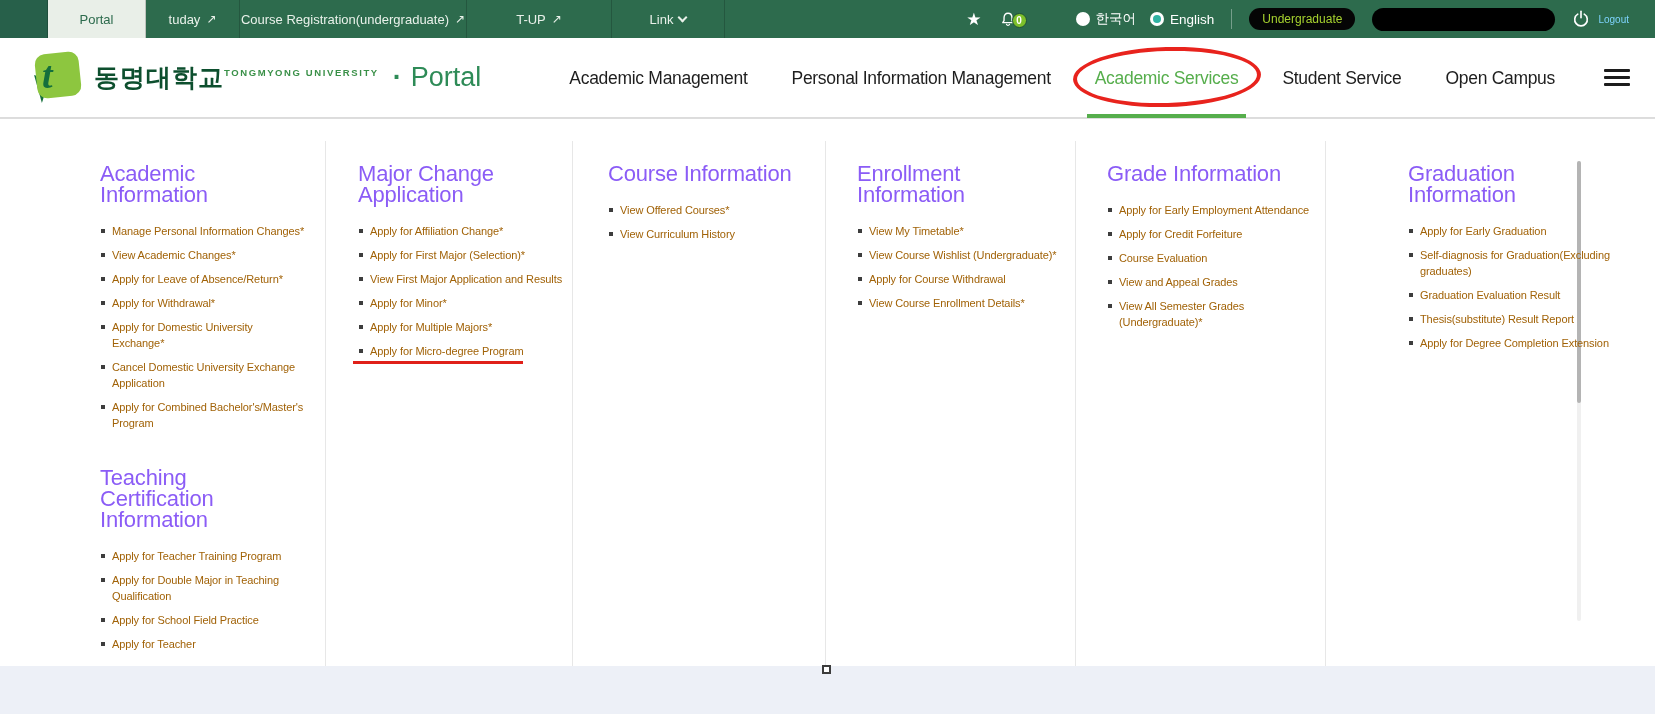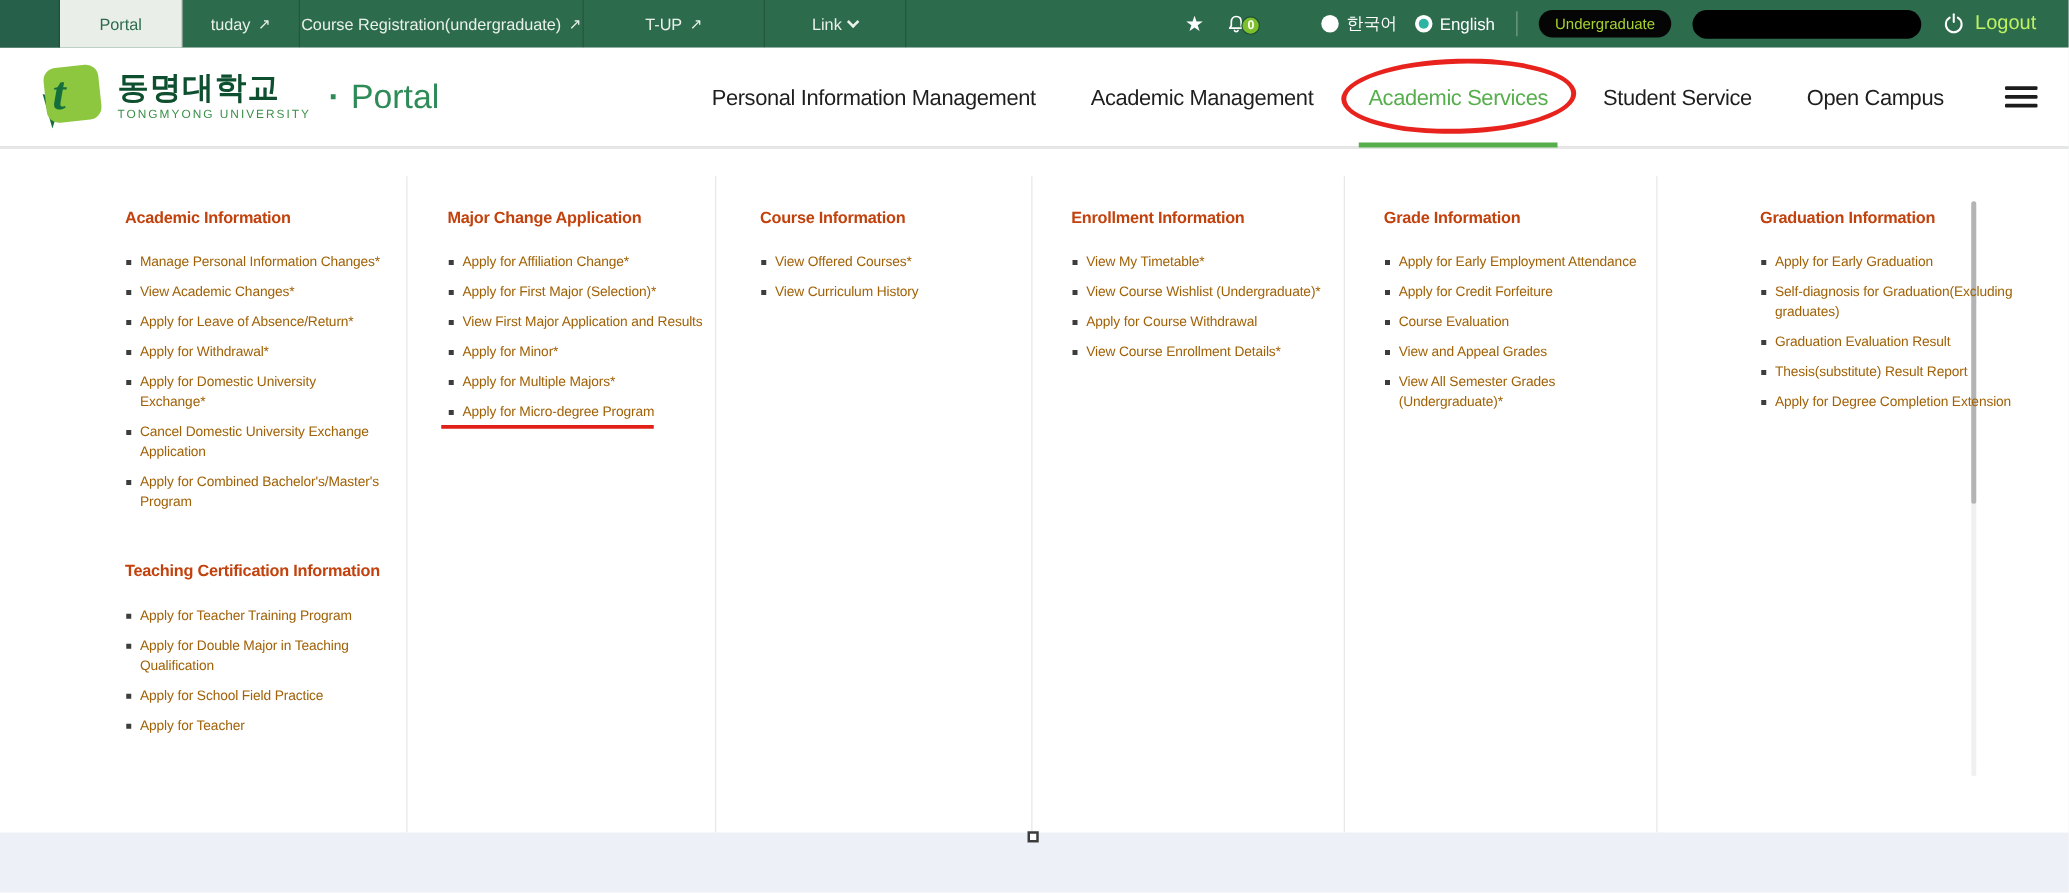--- a/index.html
+++ b/index.html
@@ -23,50 +23,50 @@
   .bell-wrap { display:flex; align-items:center; cursor:pointer; }
   .badge { min-width:15px; height:15px; border-radius:8px; background:#7ec02b; border:1px solid #1e4f38; color:#fff; font-size:10px; font-weight:bold; display:flex; align-items:center; justify-content:center; margin-left:-5px; margin-top:3px; padding:0 2px; }
   .lang-group { display:flex; align-items:center; gap:14px;padding-left:32px; }
   .lang-opt { display:flex; align-items:center; gap:6px; cursor:pointer; font-size:13.5px; color:#fff; }
   .radio { width:14px; height:14px; border-radius:50%; background:#fff; display:flex; align-items:center; justify-content:center; flex:0 0 auto; }
   .radio .dot { width:8px; height:8px; border-radius:50%; background:transparent; }
   .radio.selected .dot { background:#2fb3a3; }
   .v-divider { width:1px; height:20px; background:rgba(255,255,255,0.35); }
   .role-badge { background:#050505; color:#a6d22f; font-size:12px; padding:4px 13px; border-radius:12px; white-space:nowrap; }
   .redacted { width:183px; height:23px; background:#000; border-radius:12px; }
-  .logout { display:flex; align-items:center; gap:8px; cursor:pointer; font-size:16px; color:#bef264; }
+  .logout { display:flex; align-items:center; gap:8px; cursor:pointer; font-size:10px; color:#7dd3fc; }
 
   
   .header { position:absolute; top:38px; left:0; width:100%; height:80px; background:#fff; border-bottom:1px solid #dcdcdc; z-index:20; }
   .logo { position:absolute; left:28px; top:13px; display:flex; align-items:center; cursor:pointer; }
   .logo-mark { position:relative; width:56px; height:52px; flex:0 0 auto; }
   .logo-sq { position:absolute; left:8px; top:2px; width:44px; height:44px; background:#8dc63f; border-radius:10px; transform:rotate(-6deg); }
   .logo-tri { position:absolute; left:2px; top:26px; width:0; height:0; border-left:16px solid transparent; border-top:24px solid #156f3c; transform:rotate(18deg); }
   .logo-t { position:absolute; left:14px; top:2px; font-size:38px; font-weight:bold; font-style:italic; color:#156f3c; font-family:"Liberation Serif", serif; }
-  .logo-text { margin-left:10px; display:flex; flex-direction:column; }
+  .logo-text { margin-left:10px; display:flex; flex-direction:row; }
   .logo-kr { font-size:25px; font-weight:bold; color:#0d4f2e; letter-spacing:1px; line-height:26px; }
-  .logo-en { font-size:9.5px; font-weight:normal; color:#3a9048; letter-spacing:1.6px; margin-top:3px; }
+  .logo-en { font-size:9.5px; font-weight:bold; color:#3a9048; letter-spacing:1.6px; margin-top:3px; }
   .logo-portal { margin-left:14px; font-size:27px; color:#2e8b57; display:flex; align-items:center; gap:9px; }
   .logo-dot { font-weight:bold; }
 
   .nav { position:absolute; right:100px; top:0; height:80px; display:flex; gap:44px; align-items:stretch; }
   .nav-item { font-size:17.5px; color:#1e1e1e; letter-spacing:-0.3px; position:relative; display:flex; align-items:center; cursor:pointer; white-space:nowrap; }
   .nav-item.active { color:#56ae4c; }
   .nav-underline { position:absolute; left:-8px; right:-8px; bottom:0; height:4px; background:#56ae4c; }
   .annotation-circle { position:absolute; left:-22px; right:-22px; top:9px; bottom:11px; border:4px solid #e8231d; border-radius:50%; transform:rotate(-1.5deg); pointer-events:none; }
   .hamburger { position:absolute; right:25px; top:31px; width:26px; display:flex; flex-direction:column; gap:4px; cursor:pointer; }
   .hamburger span { height:3px; background:#1c1c1c; border-radius:1px; }
 
   
   .megamenu { position:absolute; top:118px; left:0; width:100%; height:548px; background:#fff; border-top:1px solid #ddd; overflow:hidden; z-index:10; }
   .menu-divider { position:absolute; top:22px; bottom:0; width:1px; background:#e7e7e7; }
   .menu-col { position:absolute; top:0; width:205px; padding-top:44px; }
   .menu-section { margin:0; }
   .menu-section + .menu-section { margin-top:36px; }
-  .menu-title { font-size:13px; font-weight:bold; color:#c2410c; line-height:21px; margin:0 0 18px 0; letter-spacing:-0.2px; }
+  .menu-title { font-size:22px; font-weight:normal; color:#8b5cf6; line-height:21px; margin:0 0 18px 0; letter-spacing:-0.2px; }
   .menu-items { list-style:none; margin:0; padding:0; }
   .menu-item { position:relative; padding-left:12px; margin-bottom:8px; font-size:11px; line-height:16px; color:#a16207; cursor:pointer; letter-spacing:-0.1px; }
   .menu-item::before { content:""; position:absolute; left:1px; top:6px; width:4px; height:4px; background:#3d3d3d; }
   .menu-item.annotated::after { content:""; position:absolute; left:-5px; width:170px; bottom:-5px; height:3px; background:#e02019; }
 
   .scroll-track { position:absolute; right:74px; top:42px; width:4px; height:460px; background:#f0f0f0; border-radius:2px; }
   .scroll-thumb { position:absolute; right:74px; top:42px; width:4px; height:242px; background:#b4b4b4; border-radius:2px; cursor:pointer; }
 
   .resize-square { position:absolute; left:822px; top:665px; width:9px; height:9px; background:#fff; border:2px solid #3c3c3c; z-index:15; cursor:pointer; }
 
@@ -153,24 +153,24 @@
       <span class="logo-en">TONGMYONG UNIVERSITY</span>
     </span>
     <span class="logo-portal">
       <span class="logo-dot">·</span>
       <span>Portal</span>
     </span>
   </div>
 
   <div class="nav">
       <div class="nav-item">
+        <span>Academic Management</span>
+      </div>
+      <div class="nav-item">
         <span>Personal Information Management</span>
-      </div>
-      <div class="nav-item">
-        <span>Academic Management</span>
       </div>
       <div class="nav-item active">
         <span>Academic Services</span>
         <span class="nav-underline"></span>
         <span class="annotation-circle"></span>
       </div>
       <div class="nav-item">
         <span>Student Service</span>
       </div>
       <div class="nav-item">

